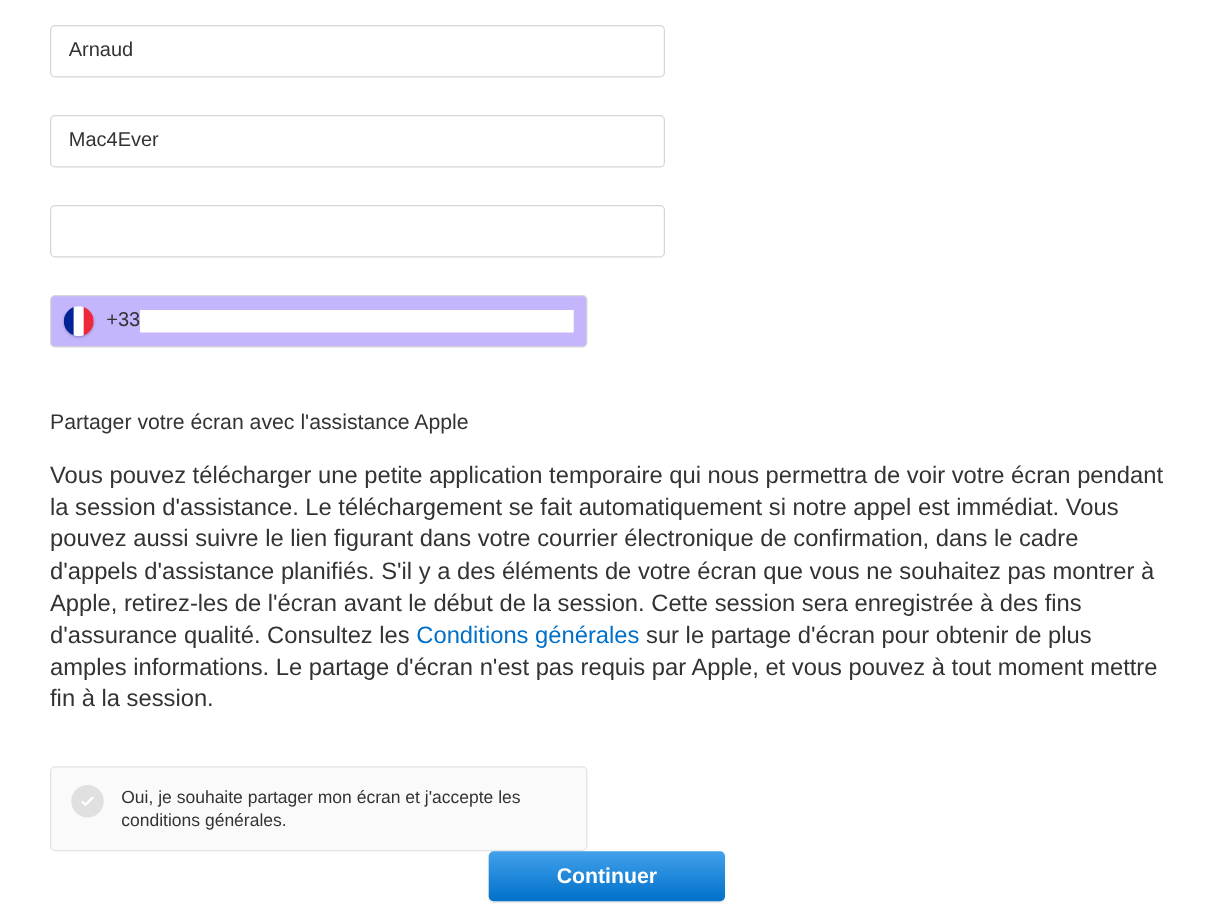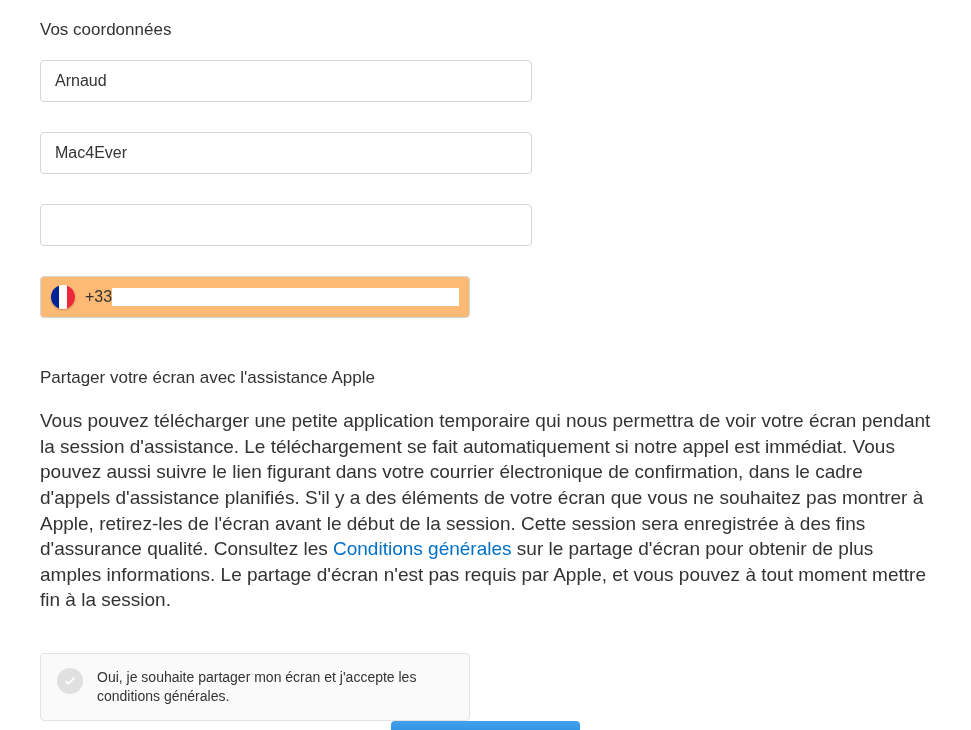--- a/index.html
+++ b/index.html
@@ -35,21 +35,21 @@
     }
     .phone-row {
       width: 430px;
       height: 42px;
       border: 1px solid #d6d6d6;
       border-radius: 4px;
       display: flex;
       align-items: center;
       padding: 0 10px;
       margin-bottom: 50px;
-      background: #fdba74;
+      background: #c4b5fd;
     }
     .flag-icon {
       width: 24px;
       height: 24px;
       border-radius: 50%;
       margin-right: 10px;
       position: relative;
       overflow: hidden;
       box-shadow: 0 1px 2px rgba(0,0,0,0.25), inset 0 1px 0 rgba(255,255,255,0.4);
       flex-shrink: 0;
@@ -135,21 +135,20 @@
       font-weight: 700;
       padding: 10px 54px;
       cursor: pointer;
       box-shadow: 0 1px 1px rgba(0,0,0,0.1);
     }
   </style>
 </head>
 <body>
 
 <div class="container">
-  <h2 class="section-title">Vos coordonnées</h2>
 
   <input type="text" class="input-field" value="Arnaud" style="">
 
   <input type="text" class="input-field" value="Mac4Ever" style="">
 
   <input type="text" class="input-field" value="" style="">
 
   <div class="phone-row">
     <span class="flag-icon">
       <span class="flag-fr">

